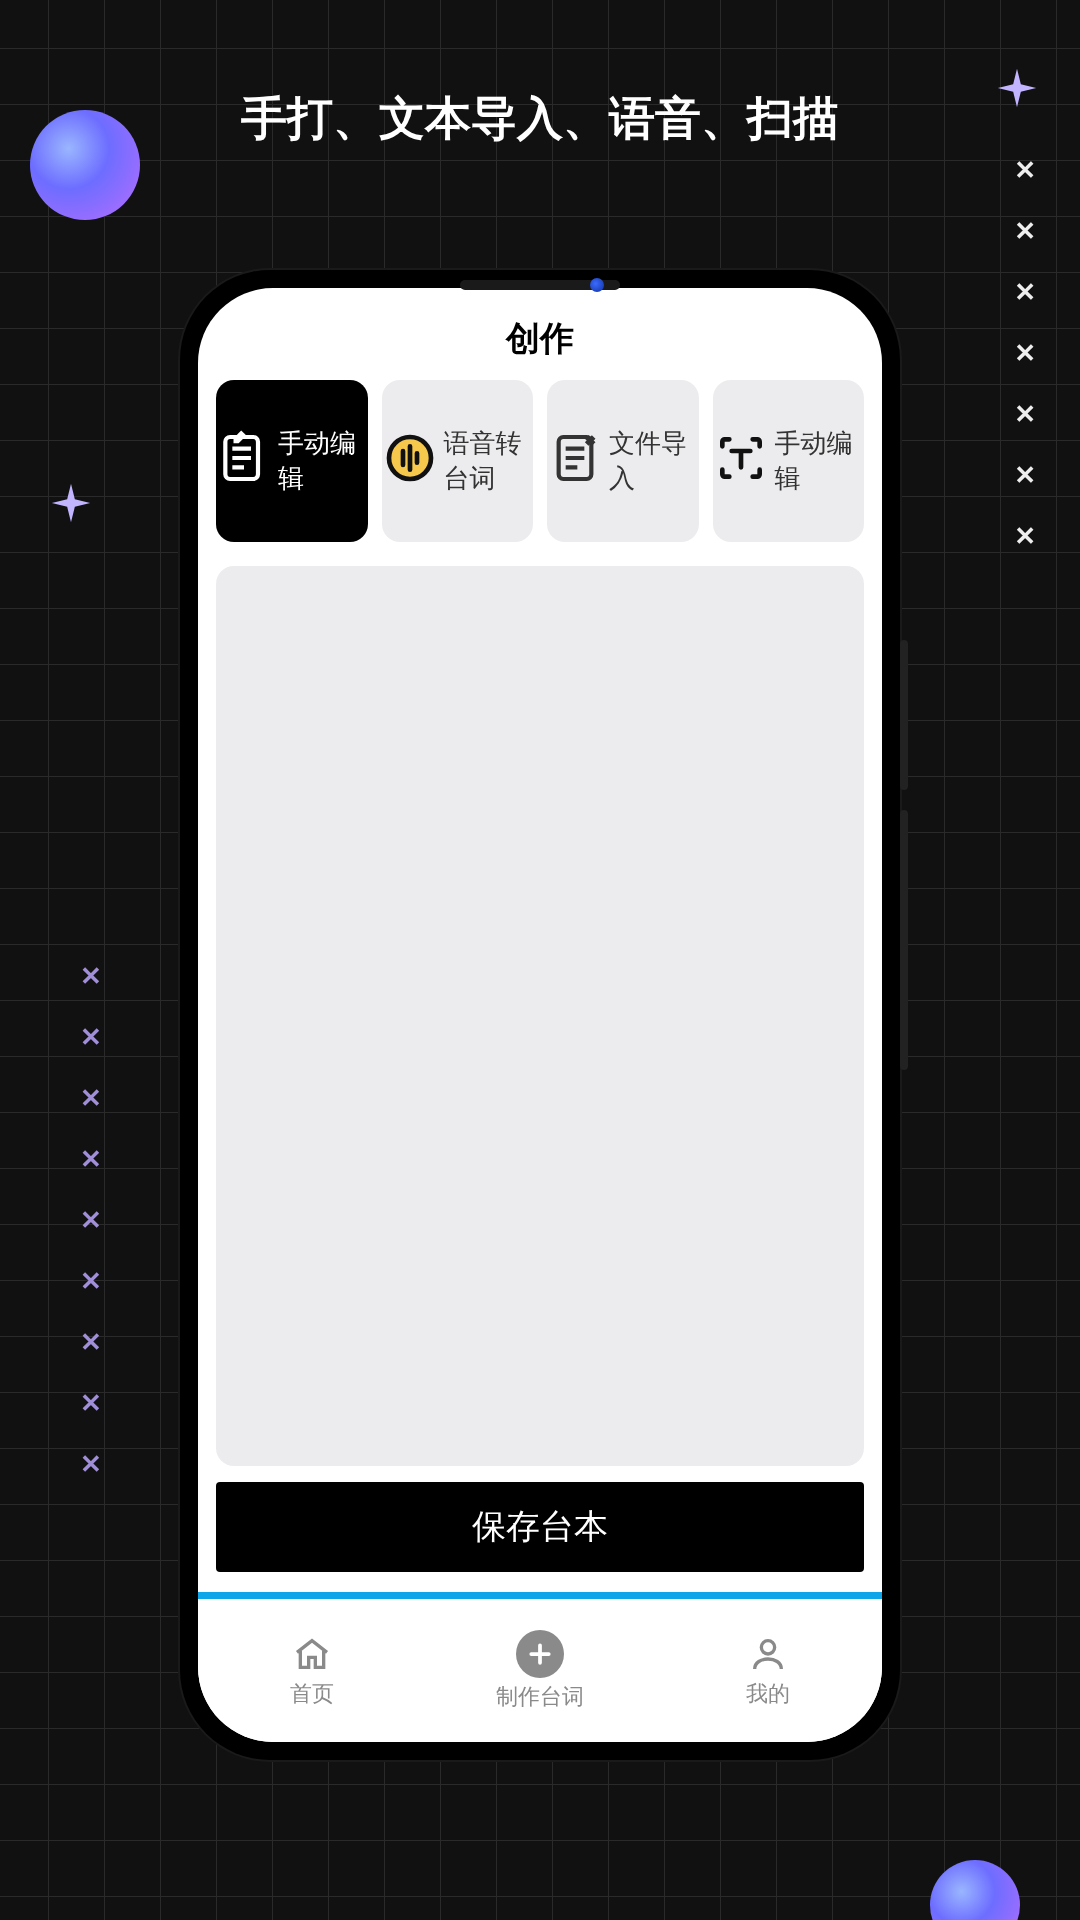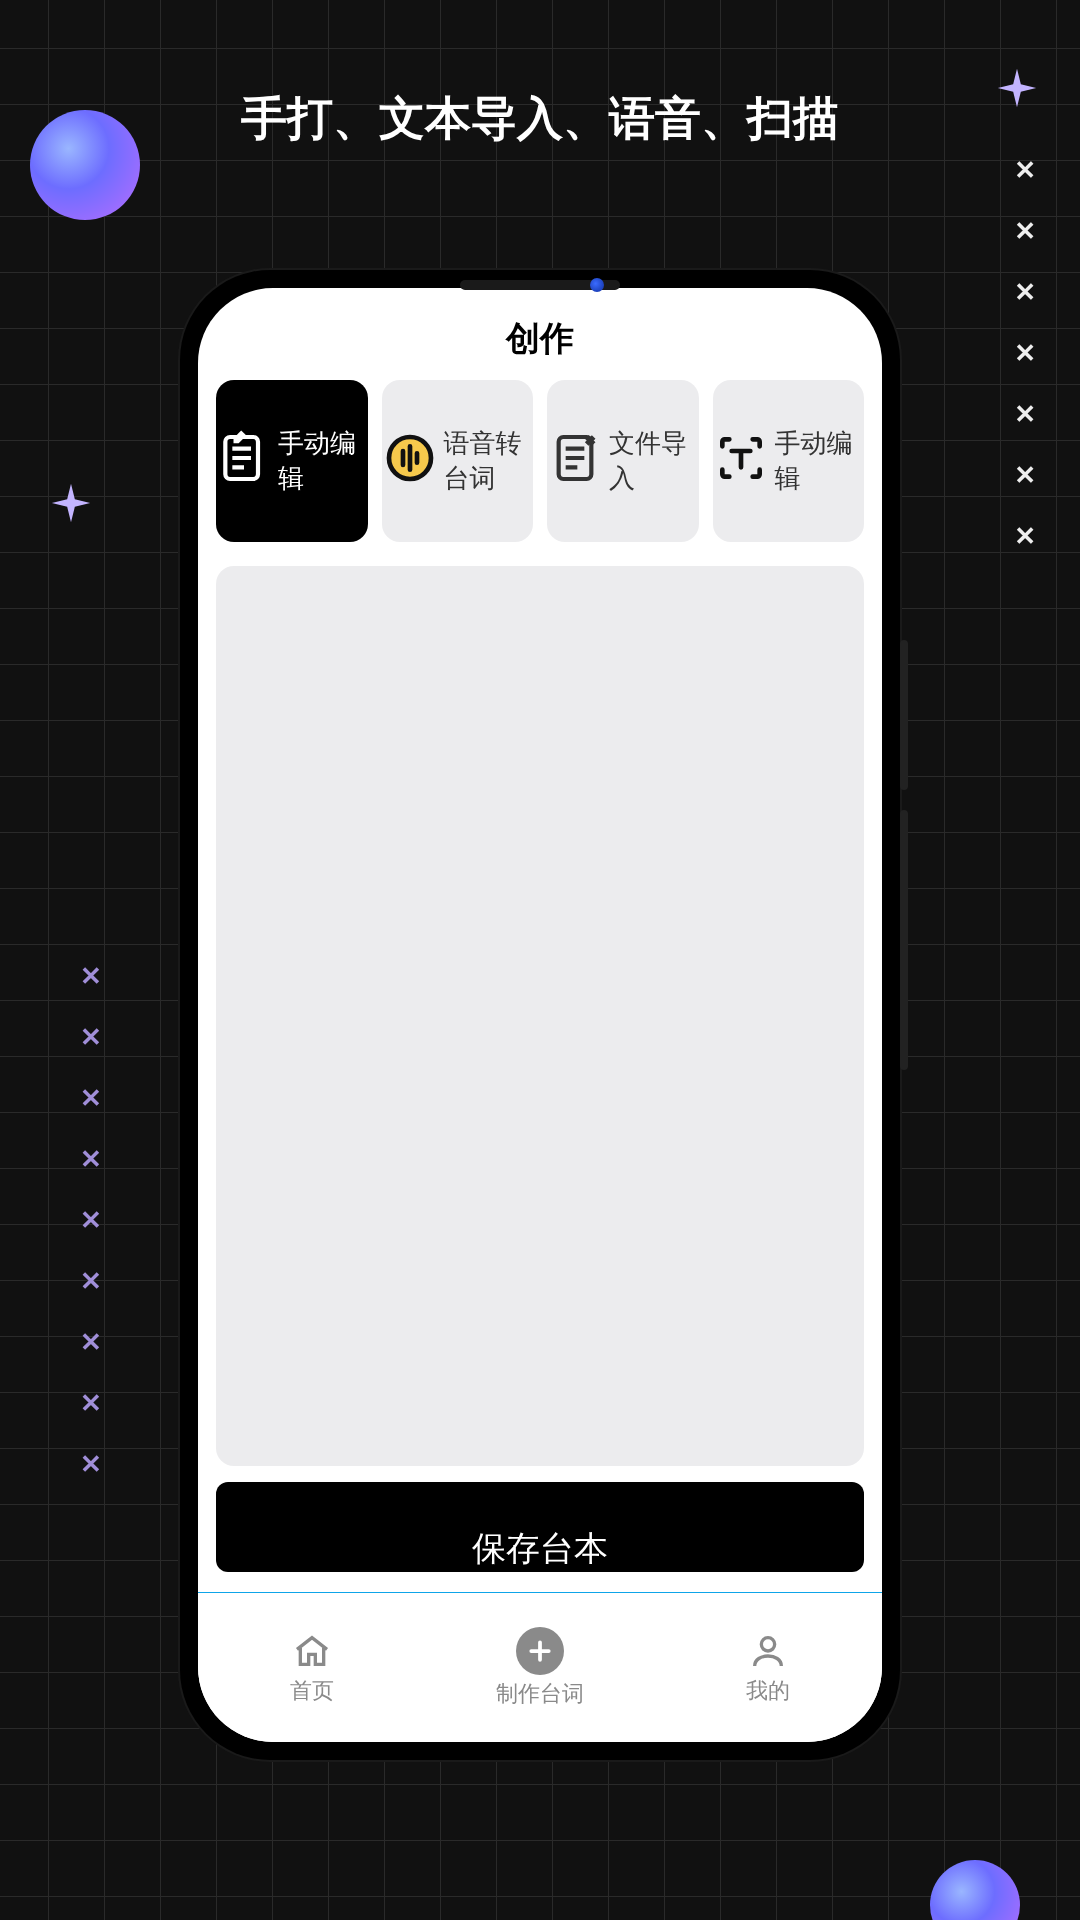--- a/index.html
+++ b/index.html
@@ -155,31 +155,31 @@
     background: #ececee;
     border-radius: 18px;
   }
 
   
   .save-btn {
     margin: 0 18px 20px;
     height: 90px;
     background: #000;
     color: #fff;
-    border-radius: 12px;
+    border-radius: 4px;
     font-size: 34px;
     display: flex;
-    align-items: flex-end;
+    align-items: center;
     justify-content: center;
   }
 
   
   .bottom-nav {
     height: 150px;
-    border-top: 1px solid #0ea5e9;
+    border-top: 7px solid #0ea5e9;
     display: flex;
     background: #fff;
     align-items: center;
   }
   .nav-item {
     flex: 1;
     display: flex;
     flex-direction: column;
     align-items: center;
     justify-content: center;

